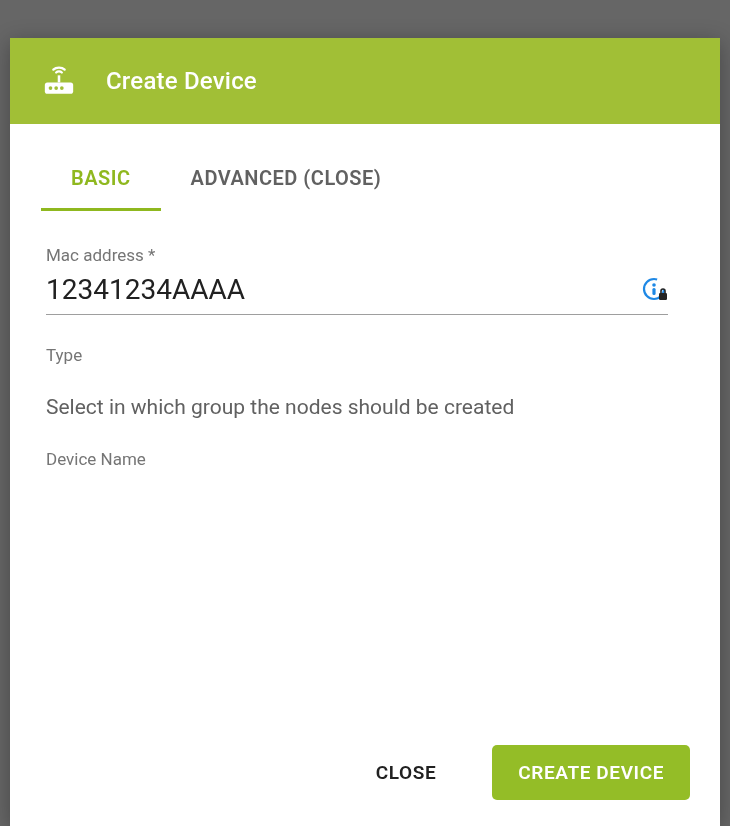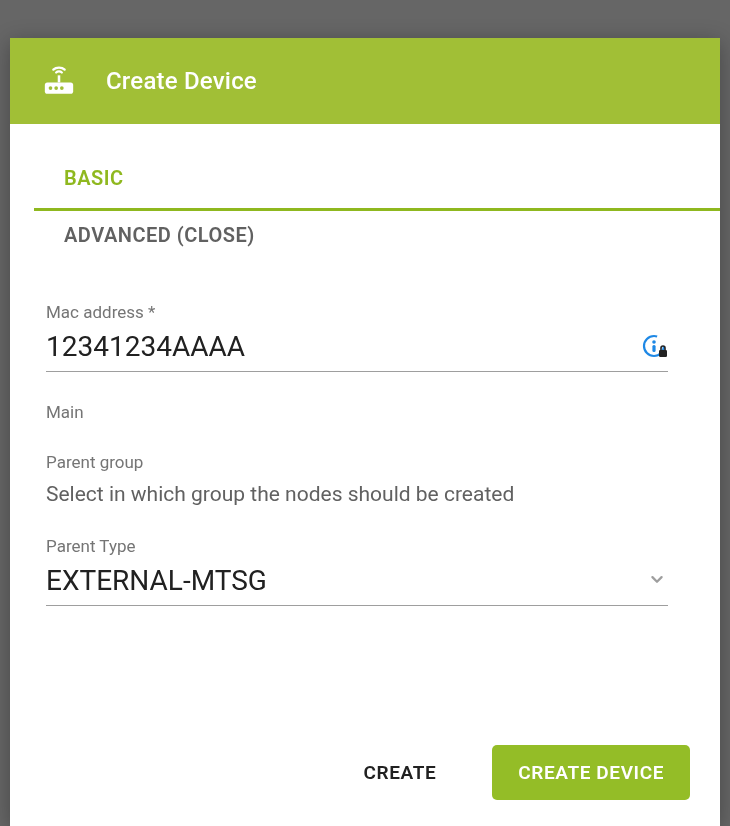--- a/index.html
+++ b/index.html
@@ -35,22 +35,21 @@
   }
   .header-icon svg { display: block; }
   .dialog-title {
     font-size: 24px;
     font-weight: 500;
     letter-spacing: 0.2px;
   }
   .tabs {
     display: flex;
     padding-top: 30px;
-    padding-left: 24px;
-    flex-direction: column;
+    padding-left: 31px;
   }
   .tab {
     font-size: 20px;
     font-weight: 600;
     letter-spacing: 0.5px;
     padding: 12px 30px 18px 30px;
     color: #616161;
     cursor: pointer;
     border-bottom: 3.5px solid transparent;
   }
@@ -167,40 +166,31 @@
             <circle cx="12" cy="8" r="1.8" fill="#1e88e5"></circle>
             <rect x="10.4" y="11" width="3.2" height="7" rx="1.5" fill="#1e88e5"></rect>
             <rect x="17" y="16" width="8" height="7" rx="1.2" fill="#222"></rect>
             <path d="M19 16 v-2 a2 2 0 0 1 4 0 v2" fill="none" stroke="#222" stroke-width="1.6"></path>
           </svg>
         </span>
       </div>
     </div>
 
     <div class="field">
-      <div class="field-label">Main</div>
+      <div class="field-label">Type</div>
     </div>
 
     <div class="field">
-      <div class="field-label">Parent group</div>
       <div class="helper">Select in which group the nodes should be created</div>
     </div>
 
     <div class="field">
-      <div class="field-label">Parent Type</div>
-      <div class="input-row">
-        <div class="value">EXTERNAL-MTSG</div>
-        <span class="chevron">
-          <svg width="22" height="22" viewBox="0 0 24 24">
-              <path d="M7 10l5 5 5-5" stroke="#9e9e9e" stroke-width="2.5" fill="none" stroke-linecap="round" stroke-linejoin="round"></path>
-            </svg>
-        </span>
-      </div>
+      <div class="field-label">Device Name</div>
     </div>
 
   </div>
 
   <div class="actions">
-    <button class="btn flat">CREATE</button>
+    <button class="btn flat">CLOSE</button>
     <button class="btn primary">CREATE DEVICE</button>
   </div>
 
 </div>
 
 </body></html>

